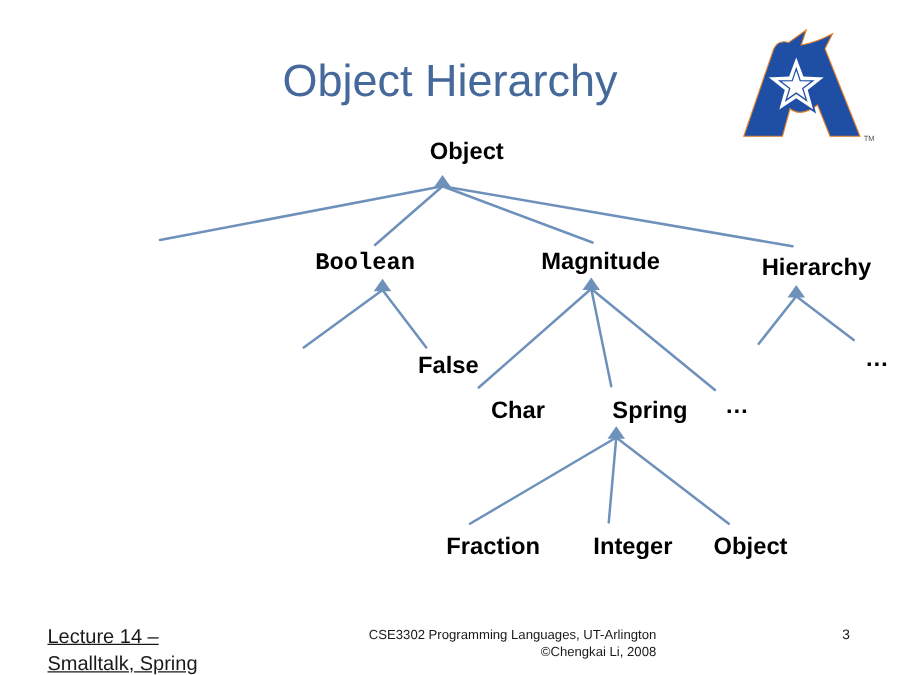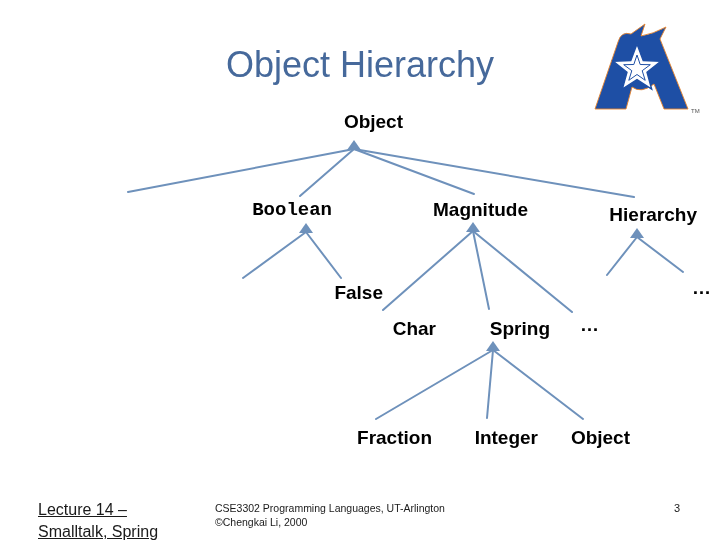--- a/index.html
+++ b/index.html
@@ -17,21 +17,21 @@
   }
   .connectors{position:absolute;left:0;top:0;width:720px;height:540px;}
   .connectors line{stroke:#6e91bb;stroke-width:2;stroke-linecap:round;}
   .connectors polygon{fill:#6e91bb;}
   .logo{position:absolute;left:585px;top:8px;width:125px;height:112px;}
   .footer-left{
     position:absolute;left:38px;top:499px;width:150px;
     font-size:16px;color:#1a1a1a;line-height:1.35;text-decoration:underline;
   }
   .footer-center{
-    position:absolute;left:215px;top:501px;width:310px;text-align:left;
+    position:absolute;left:215px;top:501px;width:310px;text-align:right;
     font-size:10.5px;color:#1a1a1a;line-height:1.35;
   }
   .page-number{
     position:absolute;left:650px;top:502px;width:30px;text-align:right;
     font-size:11px;color:#1a1a1a;
   }
 </style>
 </head>
 <body>
 
@@ -87,17 +87,17 @@
 
   <div class="node" style="left:651px;top:277px;width:60px;">…</div>
 
   <div class="node" style="left:418px;top:427px;width:120px;">Integer</div>
   <div class="node" style="left:312px;top:427px;width:120px;">Fraction</div>
   <div class="node" style="left:530px;top:427px;width:100px;">Object</div>
 
   <div class="footer-left">Lecture 14 – Smalltalk, Spring 2008</div>
   <div class="footer-center">
     <div>CSE3302 Programming Languages, UT-Arlington</div>
-    <div>©Chengkai Li, 2000</div>
+    <div>©Chengkai Li, 2008</div>
   </div>
   <div class="page-number">3</div>
 
 </div>
 
 </body></html>

